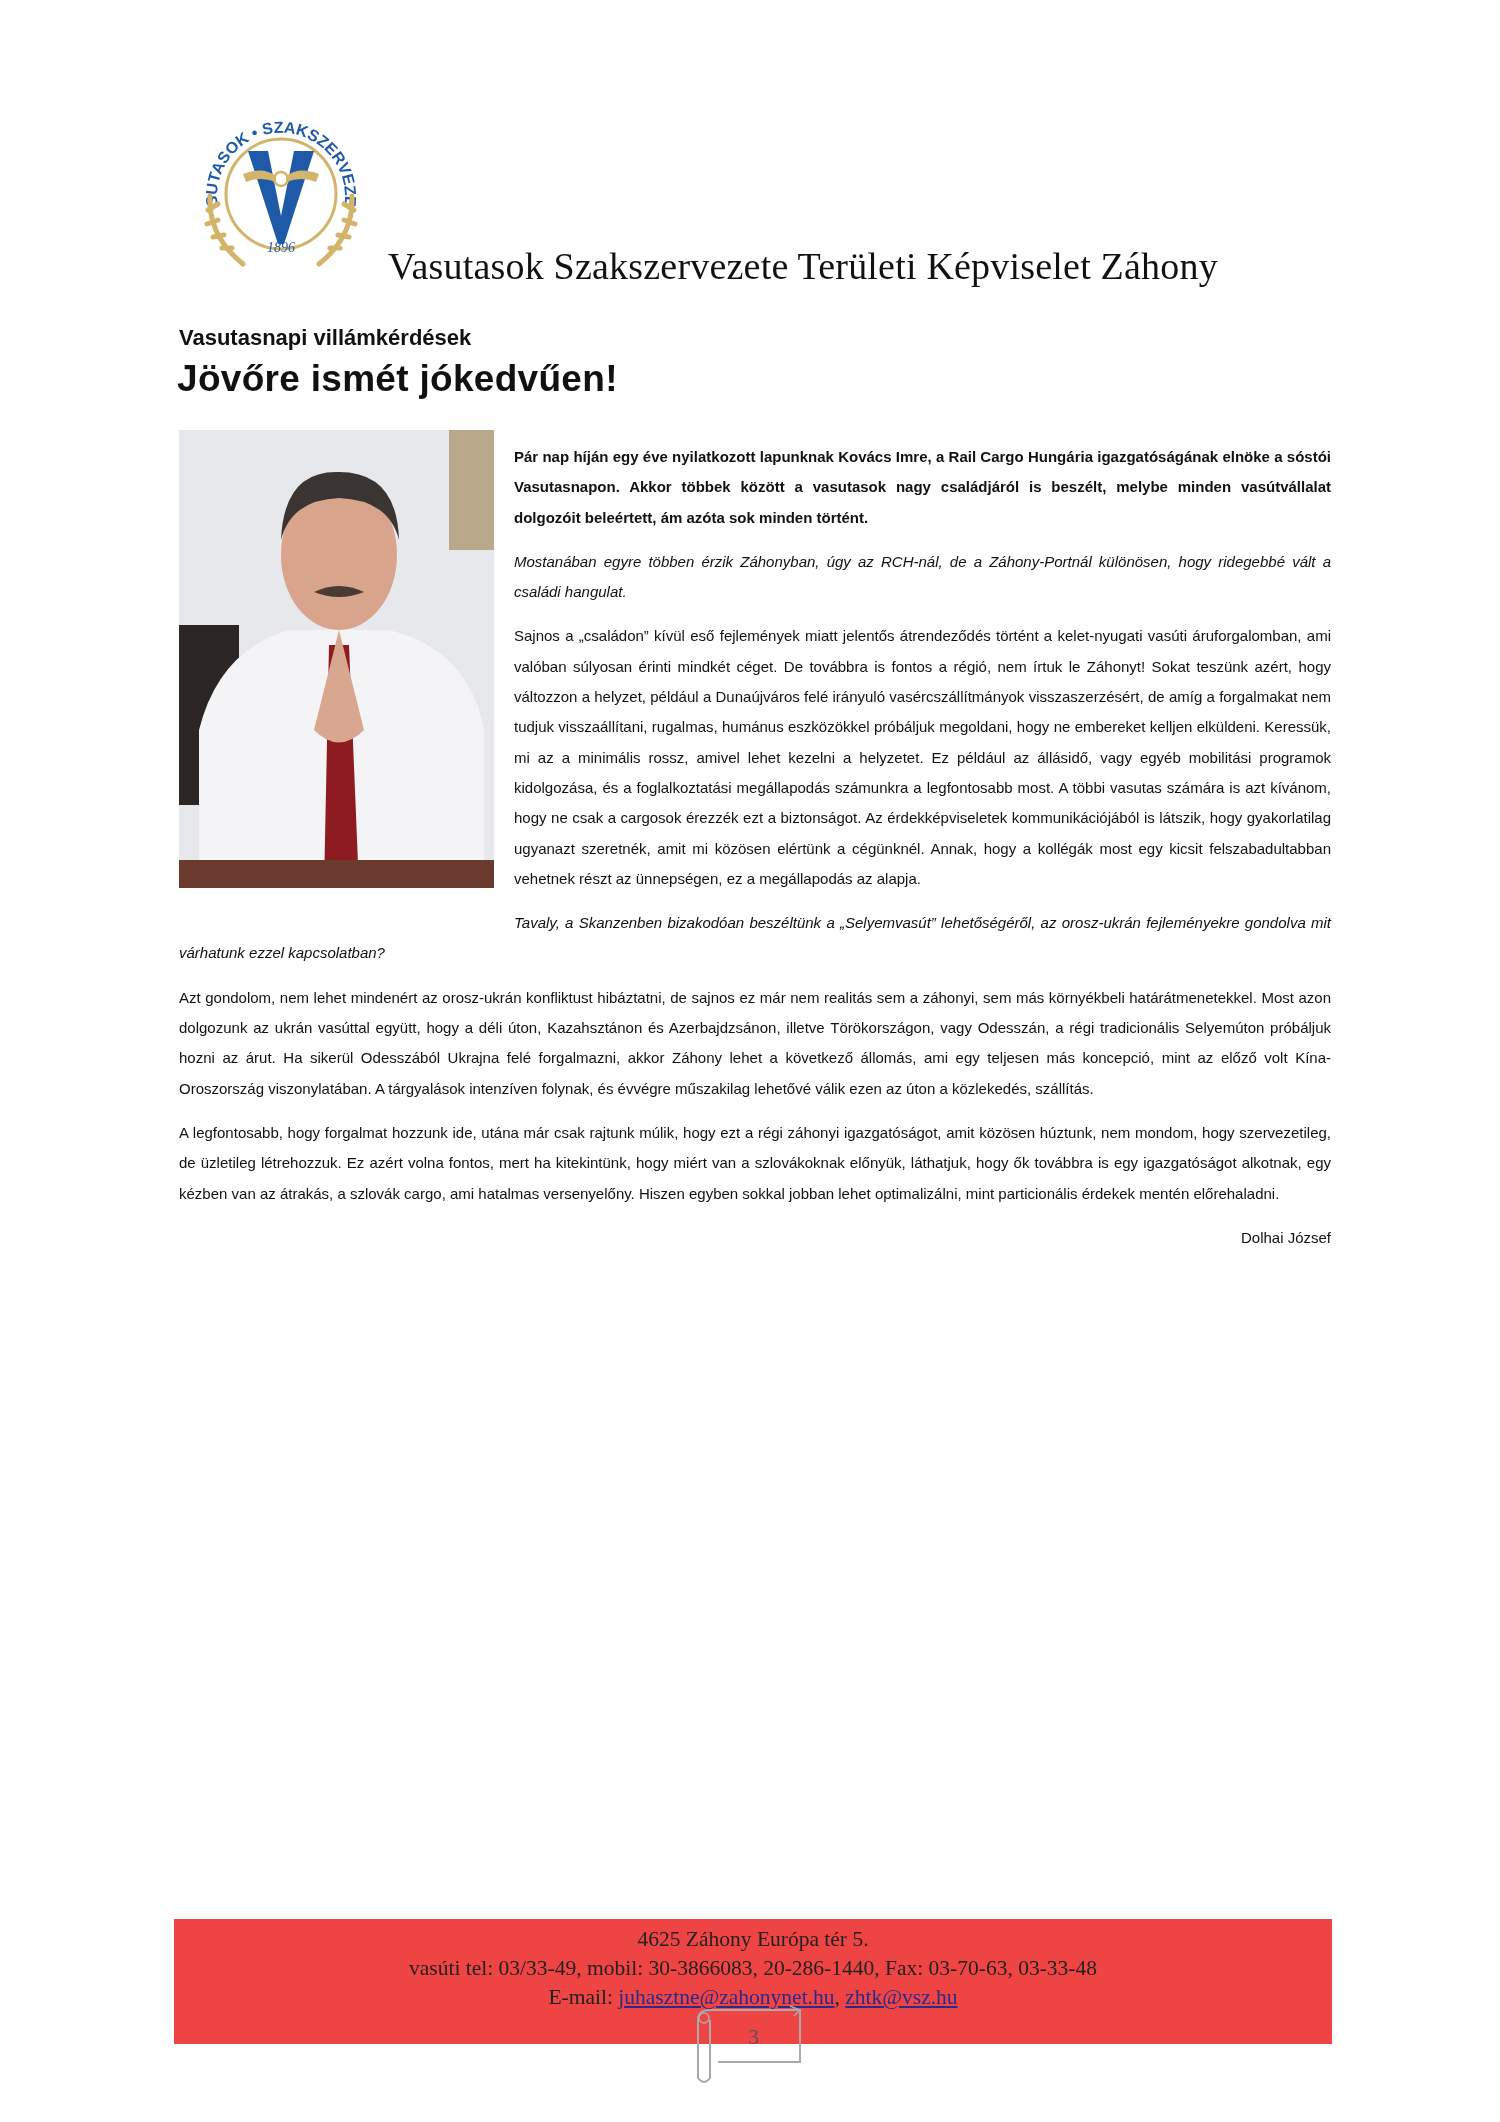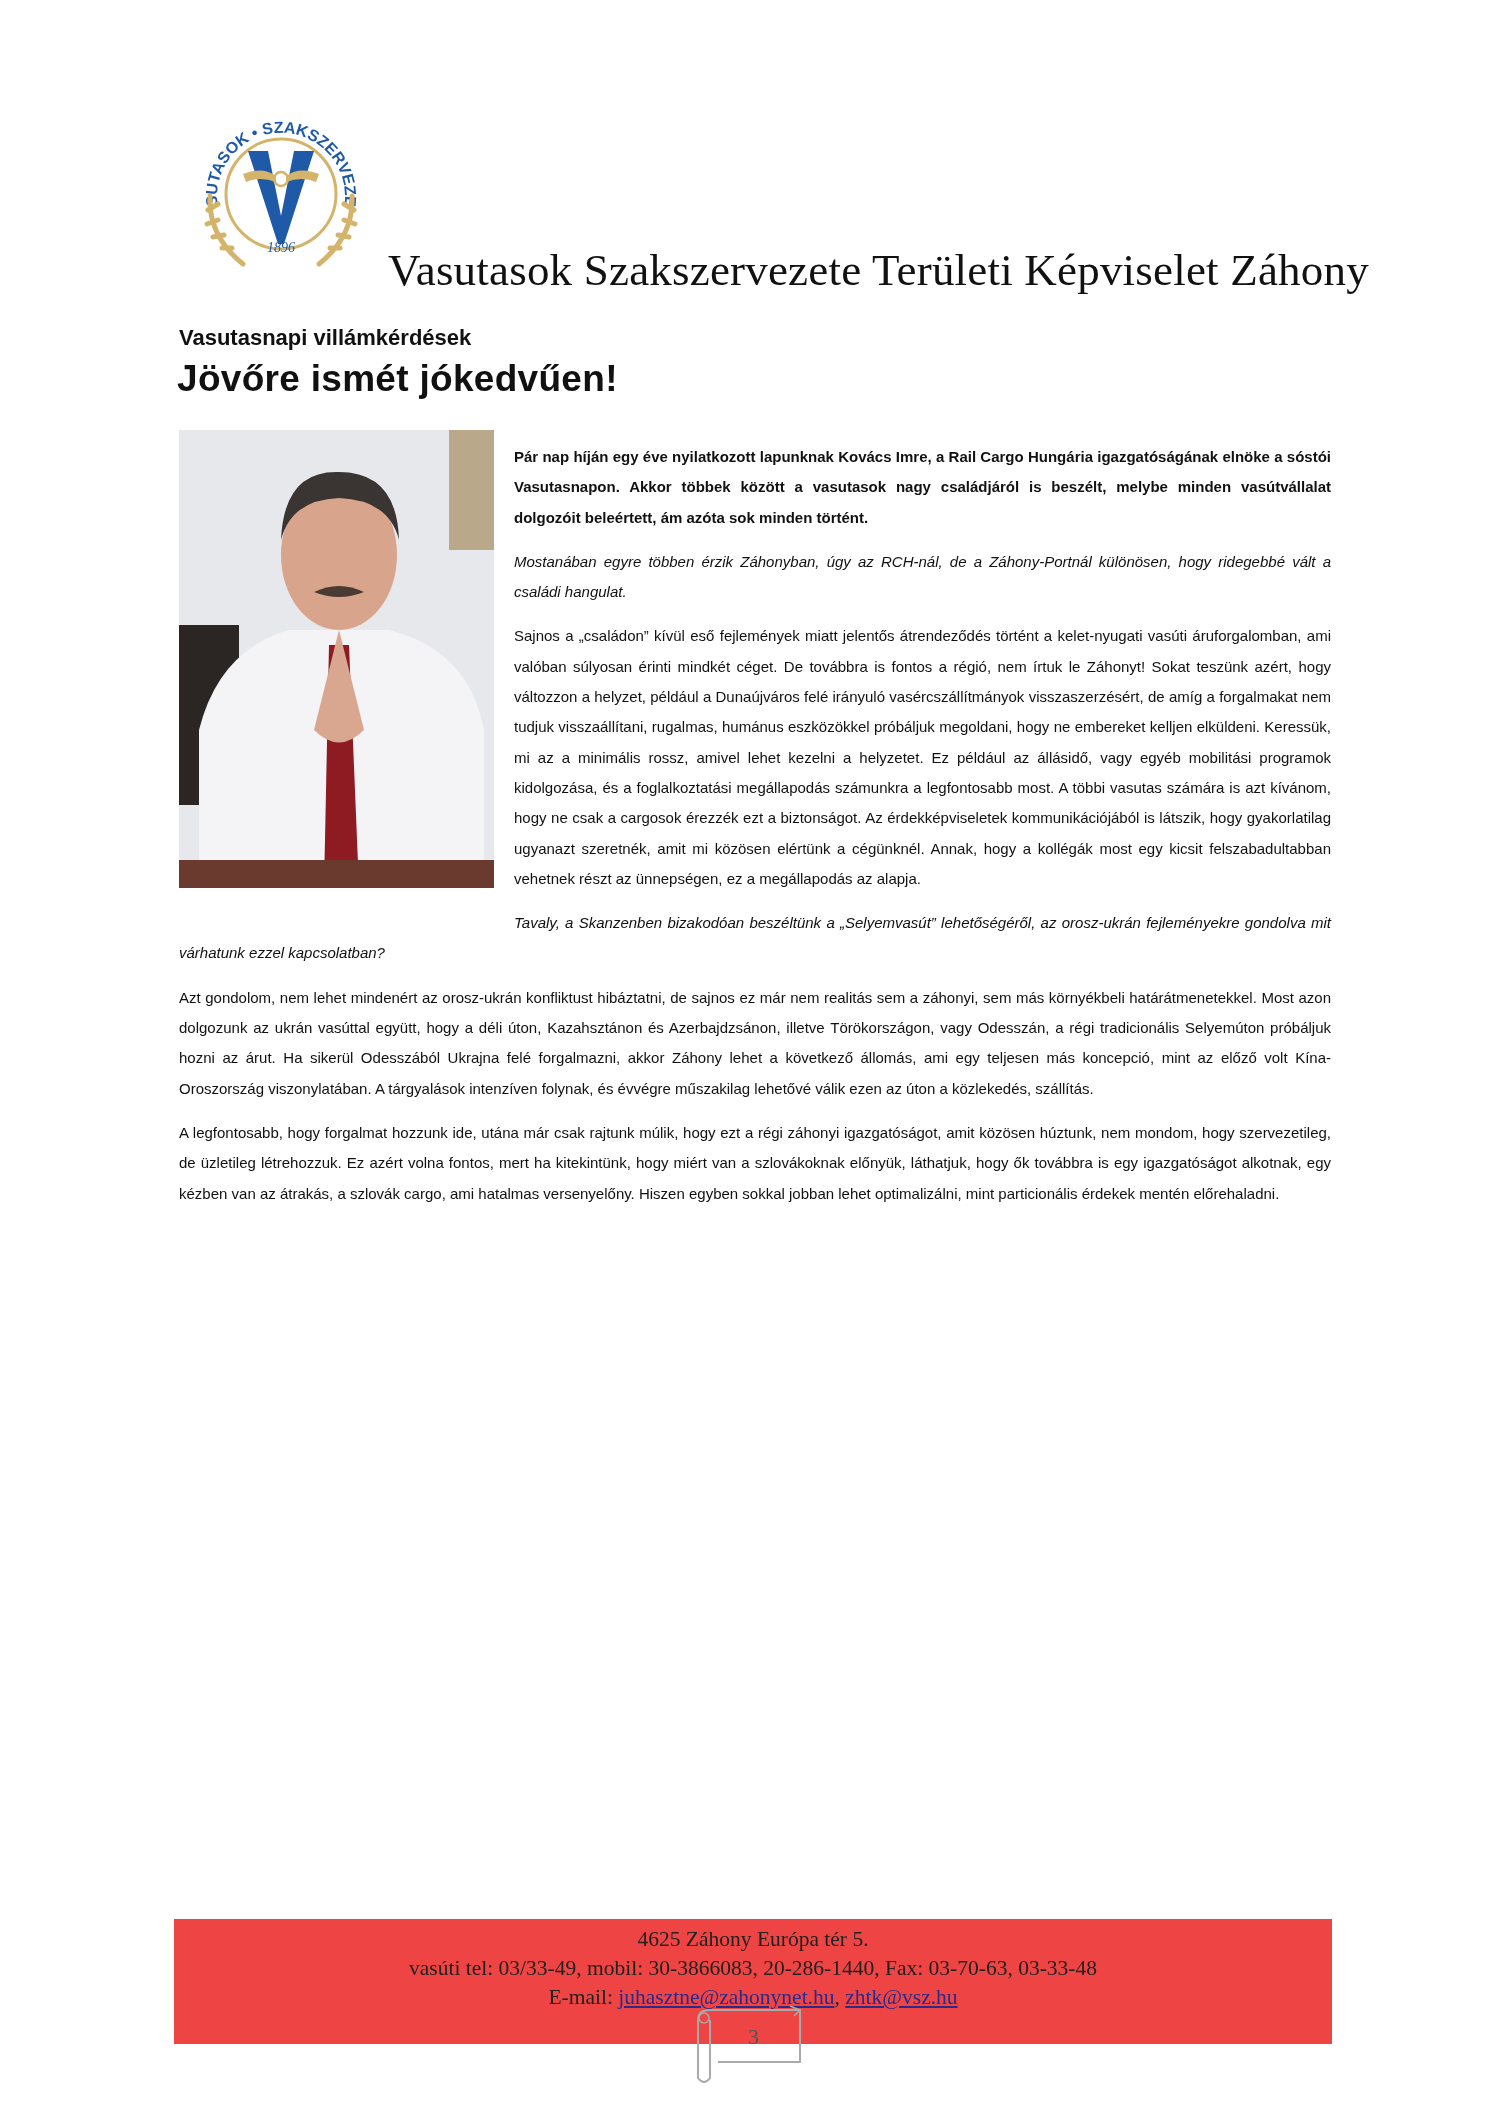--- a/index.html
+++ b/index.html
@@ -1,18 +1,18 @@
 <!DOCTYPE html>
 <html><head>
 <meta charset="utf-8">
 <style>
   html, body { margin:0; padding:0; background:#ffffff; }
   body { width:1500px; height:2122px; position:relative; overflow:hidden; font-family:"Liberation Sans", sans-serif; color:#111; }
   .logo { position:absolute; left:188px; top:96px; width:186px; height:180px; }
-  .org-title { position:absolute; left:388px; top:244px; font-family:"Liberation Serif", serif; font-size:45px; color:#111; letter-spacing:0.2px; white-space:nowrap; }
+  .org-title { position:absolute; left:388px; top:244px; font-family:"Liberation Serif", serif; font-size:38px; color:#111; letter-spacing:0.2px; white-space:nowrap; }
   .kicker { position:absolute; left:179px; top:325px; font-size:22px; font-weight:bold; }
   .headline { position:absolute; left:177px; top:358px; font-size:37px; font-weight:bold; letter-spacing:0.3px; }
   .photo { position:absolute; left:179px; top:430px; width:315px; height:458px; overflow:hidden; background:#e9ebee; }
   .article { position:absolute; left:179px; top:442px; width:1152px; font-size:15px; line-height:30.3px; text-align:justify; }
   .article p { margin:0 0 14px 0; }
   .float-spacer { float:left; width:335px; height:470px; }
   .lead { font-weight:bold; }
   .q { font-style:italic; }
   .sig { text-align:right; margin-top:12px !important; }
   .footer { position:absolute; left:174px; top:1919px; width:1158px; height:125px; background:#ef4444; text-align:center; font-family:"Liberation Serif", serif; font-size:21.5px; line-height:29px; padding-top:6px; box-sizing:border-box; color:#222; }
@@ -61,20 +61,21 @@
 </div>
 
 <div class="article">
   <div class="float-spacer"></div>
   <p class="lead">Pár nap híján egy éve nyilatkozott lapunknak Kovács Imre, a Rail Cargo Hungária igazgatóságának elnöke a sóstói Vasutasnapon. Akkor többek között a vasutasok nagy családjáról is beszélt, melybe minden vasútvállalat dolgozóit beleértett, ám azóta sok minden történt.</p>
   <p class="q">Mostanában egyre többen érzik Záhonyban, úgy az RCH-nál, de a Záhony-Portnál különösen, hogy ridegebbé vált a családi hangulat.</p>
   <p>Sajnos a „családon” kívül eső fejlemények miatt jelentős átrendeződés történt a kelet-nyugati vasúti áruforgalomban, ami valóban súlyosan érinti mindkét céget. De továbbra is fontos a régió, nem írtuk le Záhonyt! Sokat teszünk azért, hogy változzon a helyzet, például a Dunaújváros felé irányuló vasércszállítmányok visszaszerzésért, de amíg a forgalmakat nem tudjuk visszaállítani, rugalmas, humánus eszközökkel próbáljuk megoldani, hogy ne embereket kelljen elküldeni. Keressük, mi az a minimális rossz, amivel lehet kezelni a helyzetet. Ez például az állásidő, vagy egyéb mobilitási programok kidolgozása, és a foglalkoztatási megállapodás számunkra a legfontosabb most. A többi vasutas számára is azt kívánom, hogy ne csak a cargosok érezzék ezt a biztonságot. Az érdekképviseletek kommunikációjából is látszik, hogy gyakorlatilag ugyanazt szeretnék, amit mi közösen elértünk a cégünknél. Annak, hogy a kollégák most egy kicsit felszabadultabban vehetnek részt az ünnepségen, ez a megállapodás az alapja.</p>
   <p class="q">Tavaly, a Skanzenben bizakodóan beszéltünk a „Selyemvasút” lehetőségéről, az orosz-ukrán fejleményekre gondolva mit várhatunk ezzel kapcsolatban?</p>
   <p>Azt gondolom, nem lehet mindenért az orosz-ukrán konfliktust hibáztatni, de sajnos ez már nem realitás sem a záhonyi, sem más környékbeli határátmenetekkel. Most azon dolgozunk az ukrán vasúttal együtt, hogy a déli úton, Kazahsztánon és Azerbajdzsánon, illetve Törökországon, vagy Odesszán, a régi tradicionális Selyemúton próbáljuk hozni az árut. Ha sikerül Odesszából Ukrajna felé forgalmazni, akkor Záhony lehet a következő állomás, ami egy teljesen más koncepció, mint az előző volt Kína-Oroszország viszonylatában. A tárgyalások intenzíven folynak, és évvégre műszakilag lehetővé válik ezen az úton a közlekedés, szállítás.</p>
   <p>A legfontosabb, hogy forgalmat hozzunk ide, utána már csak rajtunk múlik, hogy ezt a régi záhonyi igazgatóságot, amit közösen húztunk, nem mondom, hogy szervezetileg, de üzletileg létrehozzuk. Ez azért volna fontos, mert ha kitekintünk, hogy miért van a szlovákoknak előnyük, láthatjuk, hogy ők továbbra is egy igazgatóságot alkotnak, egy kézben van az átrakás, a szlovák cargo, ami hatalmas versenyelőny. Hiszen egyben sokkal jobban lehet optimalizálni, mint particionális érdekek mentén előrehaladni.</p>
+  <p class="sig">Dolhai József</p>
 </div>
 
 <div class="footer">
   <div>4625 Záhony Európa tér 5.</div>
   <div>vasúti tel: 03/33-49, mobil: 30-3866083, 20-286-1440, Fax: 03-70-63, 03-33-48</div>
   <div>
     <span>E-mail: </span><a>juhasztne@zahonynet.hu</a><span>, </span><a>zhtk@vsz.hu</a>
   </div>
 </div>
 

